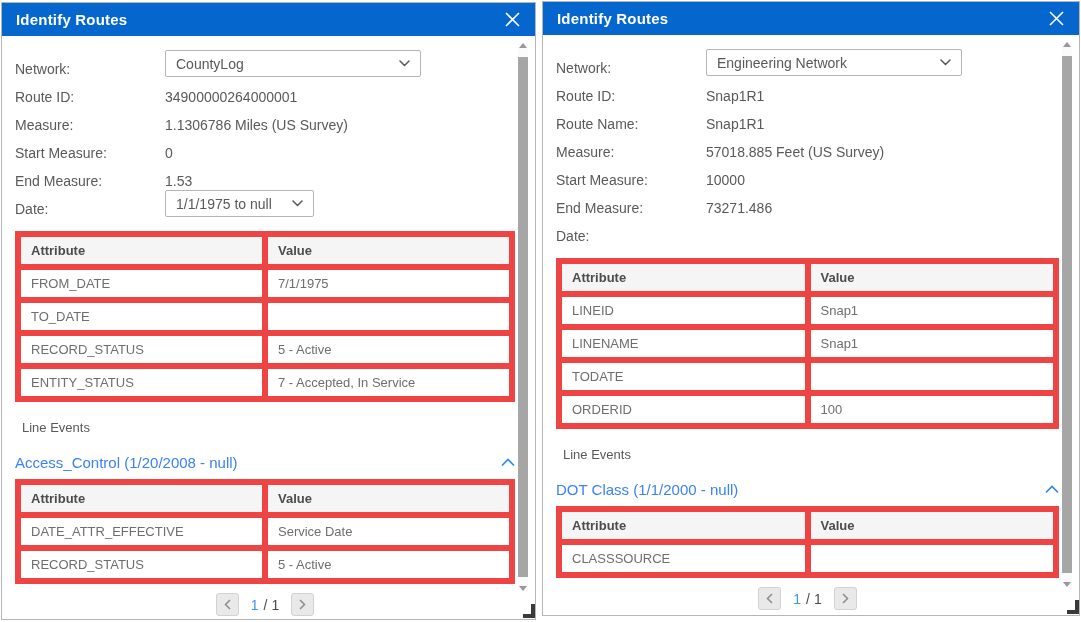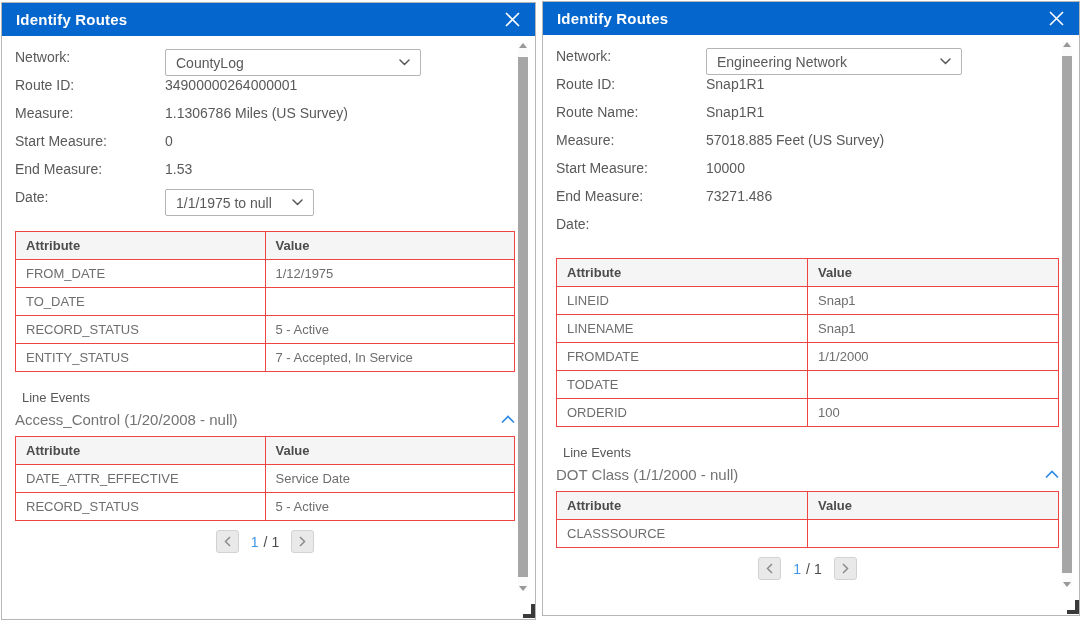--- a/index.html
+++ b/index.html
@@ -23,43 +23,43 @@
     margin-left: auto; width: 20px; height: 20px; display: flex;
     align-items: center; justify-content: center; cursor: pointer;
   }
 
   .panel-body {
     position: absolute; top: 33px; left: 0; right: 0; bottom: 0;
     padding: 13px 20px 0 13px; overflow: hidden;
     font-size: 14px; color: #595959;
   }
 
-  .field-row { display: flex; align-items: flex-start; height: 28px; }
+  .field-row { display: flex; align-items: flex-end; height: 28px; }
   .field-label { width: 150px; flex: none; }
   .field-select {
     display: inline-flex; align-items: center; gap: 20px;
     border: 1px solid #b5b5b5; border-radius: 2px; height: 27px;
     padding: 0 10px; background: #fff; cursor: pointer; color: #595959;
   }
   .field-select.wide { width: 256px; justify-content: space-between; }
 
   table.attr-table {
     width: 100%; border-collapse: collapse; margin-top: 14px;
     font-size: 13px; color: #6e6e6e; table-layout: fixed;
   }
   table.attr-table th, table.attr-table td {
-    border: 1px solid #ef4444; padding: 6px 10px; height: 28px;
+    border: 6px solid #ef4444; padding: 6px 10px; height: 28px;
     text-align: left; overflow: hidden; white-space: nowrap;
   }
   table.attr-table th { background: #f5f5f5; color: #4c4c4c; font-weight: bold; }
 
   .line-events-label { margin-top: 18px; font-size: 13px; color: #595959; margin-left: 7px; }
   .section-header {
-    display: flex; align-items: center; margin-top: 6px;
-    font-size: 15px; color: #737373;
+    display: flex; align-items: center; margin-top: 19px;
+    font-size: 15px; color: #3b82f6;
   }
   .section-header .chev { margin-left: auto; cursor: pointer; display: flex; }
   .section-table { margin-top: 8px !important; }
 
   .pagination {
     display: flex; align-items: center; justify-content: center;
     gap: 12px; margin-top: 9px; font-size: 14px;
   }
   .page-btn {
     width: 23px; height: 23px; background: #e9e9e9;
@@ -154,21 +154,21 @@
         <thead>
           <tr>
             <th>Attribute</th>
             <th>Value</th>
           </tr>
         </thead>
         <tbody>
 
             <tr>
               <td>FROM_DATE</td>
-              <td>1/12/1975</td>
+              <td>7/1/1975</td>
             </tr>
 
             <tr>
               <td>TO_DATE</td>
               <td></td>
             </tr>
 
 
             <tr>
               <td>RECORD_STATUS</td>
@@ -312,24 +312,20 @@
             <tr>
               <td>LINEID</td>
               <td>Snap1</td>
             </tr>
 
             <tr>
               <td>LINENAME</td>
               <td>Snap1</td>
             </tr>
 
-            <tr>
-              <td>FROMDATE</td>
-              <td>1/1/2000</td>
-            </tr>
 
             <tr>
               <td>TODATE</td>
               <td></td>
             </tr>
 
             <tr>
               <td>ORDERID</td>
               <td>100</td>
             </tr>

